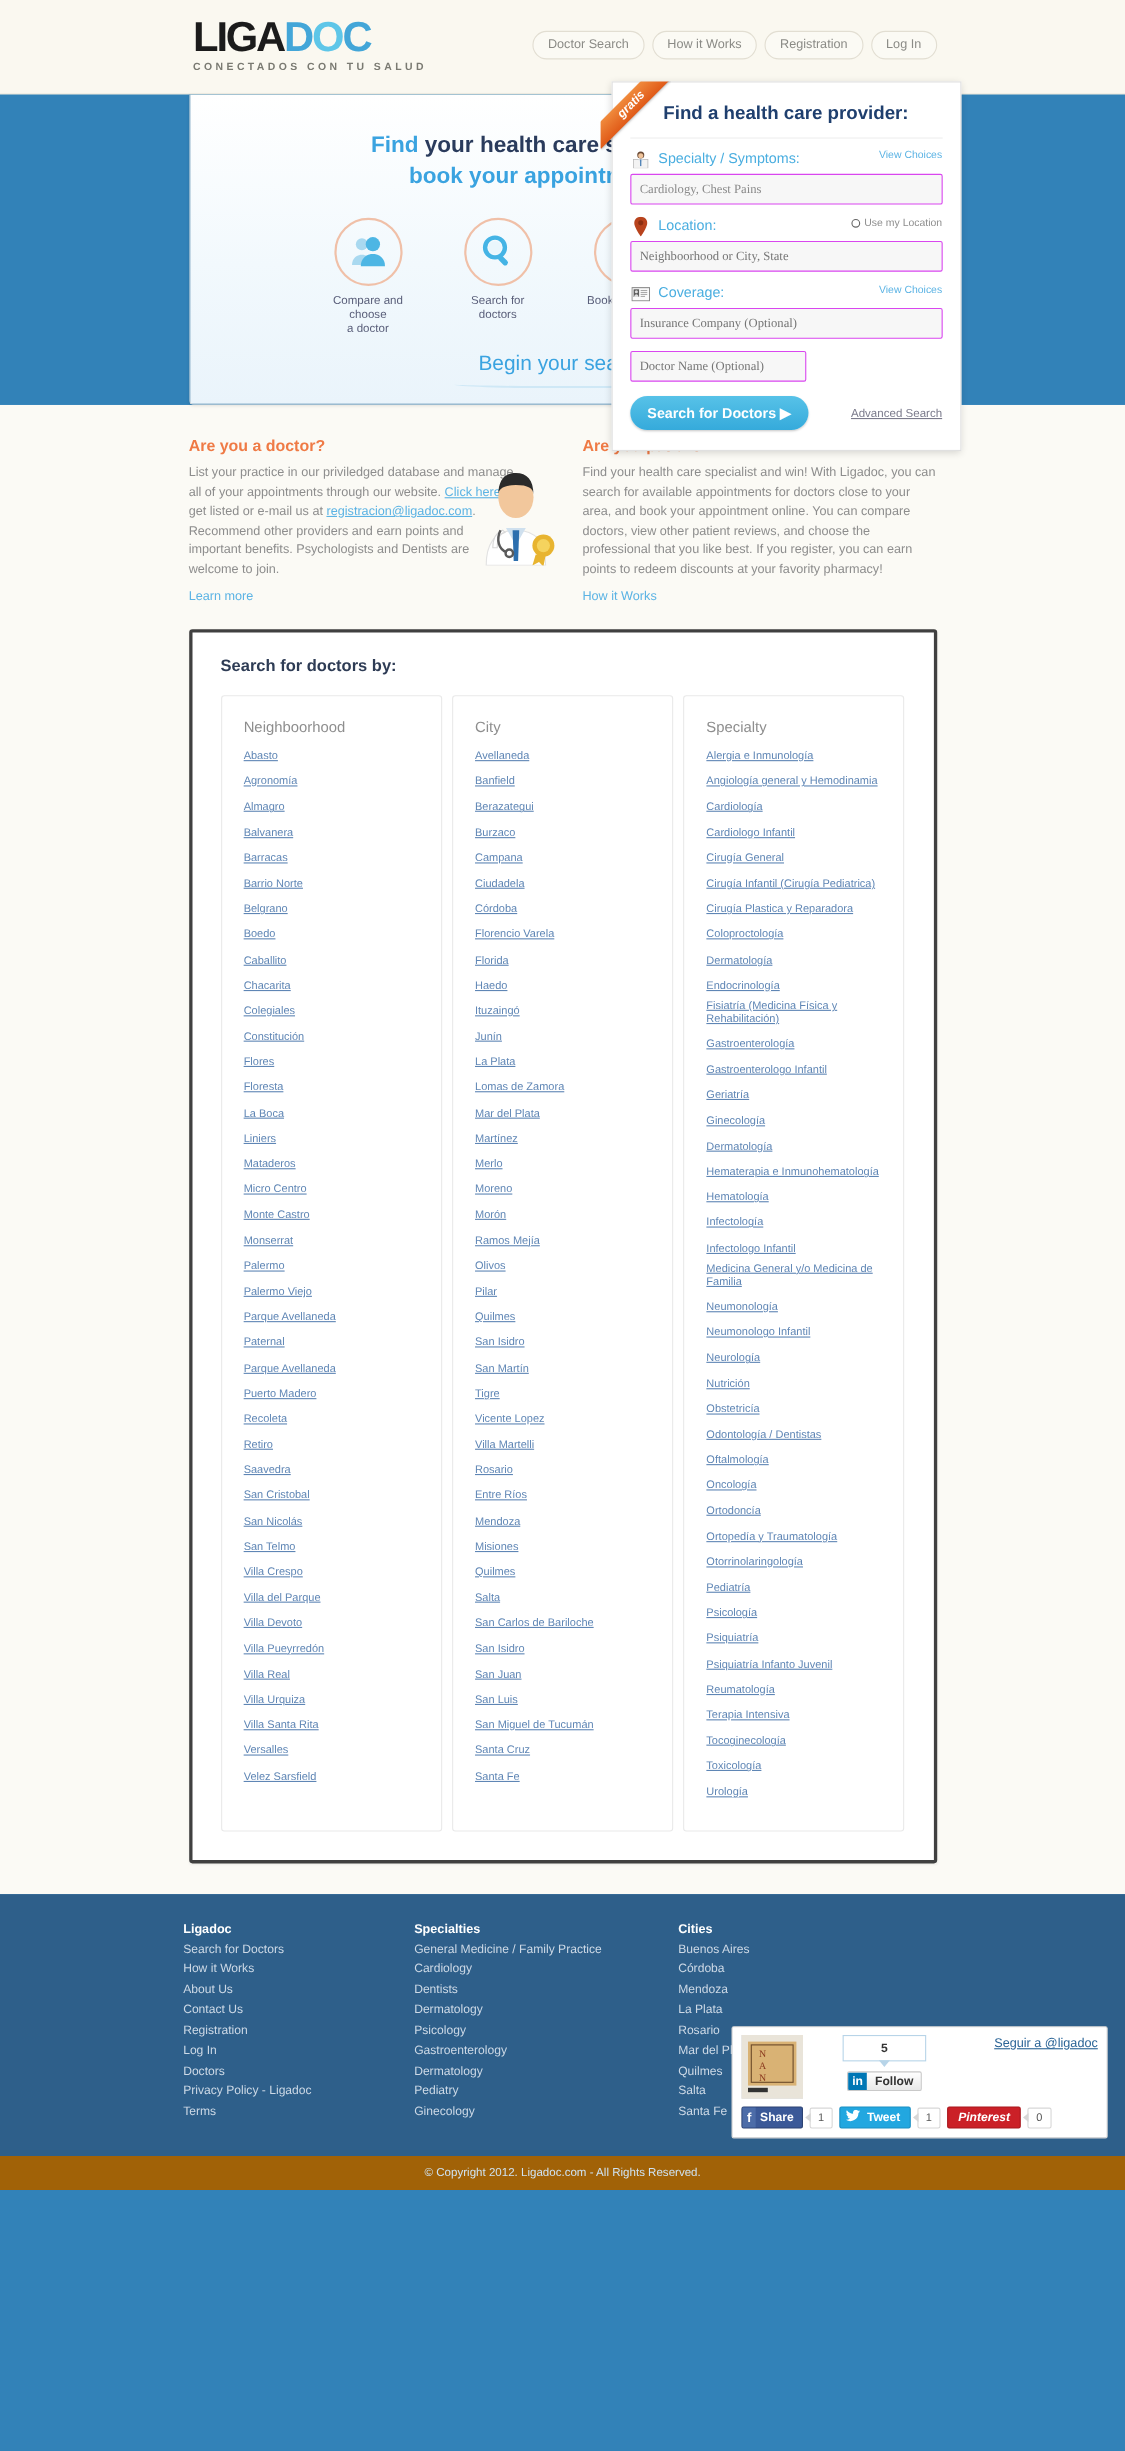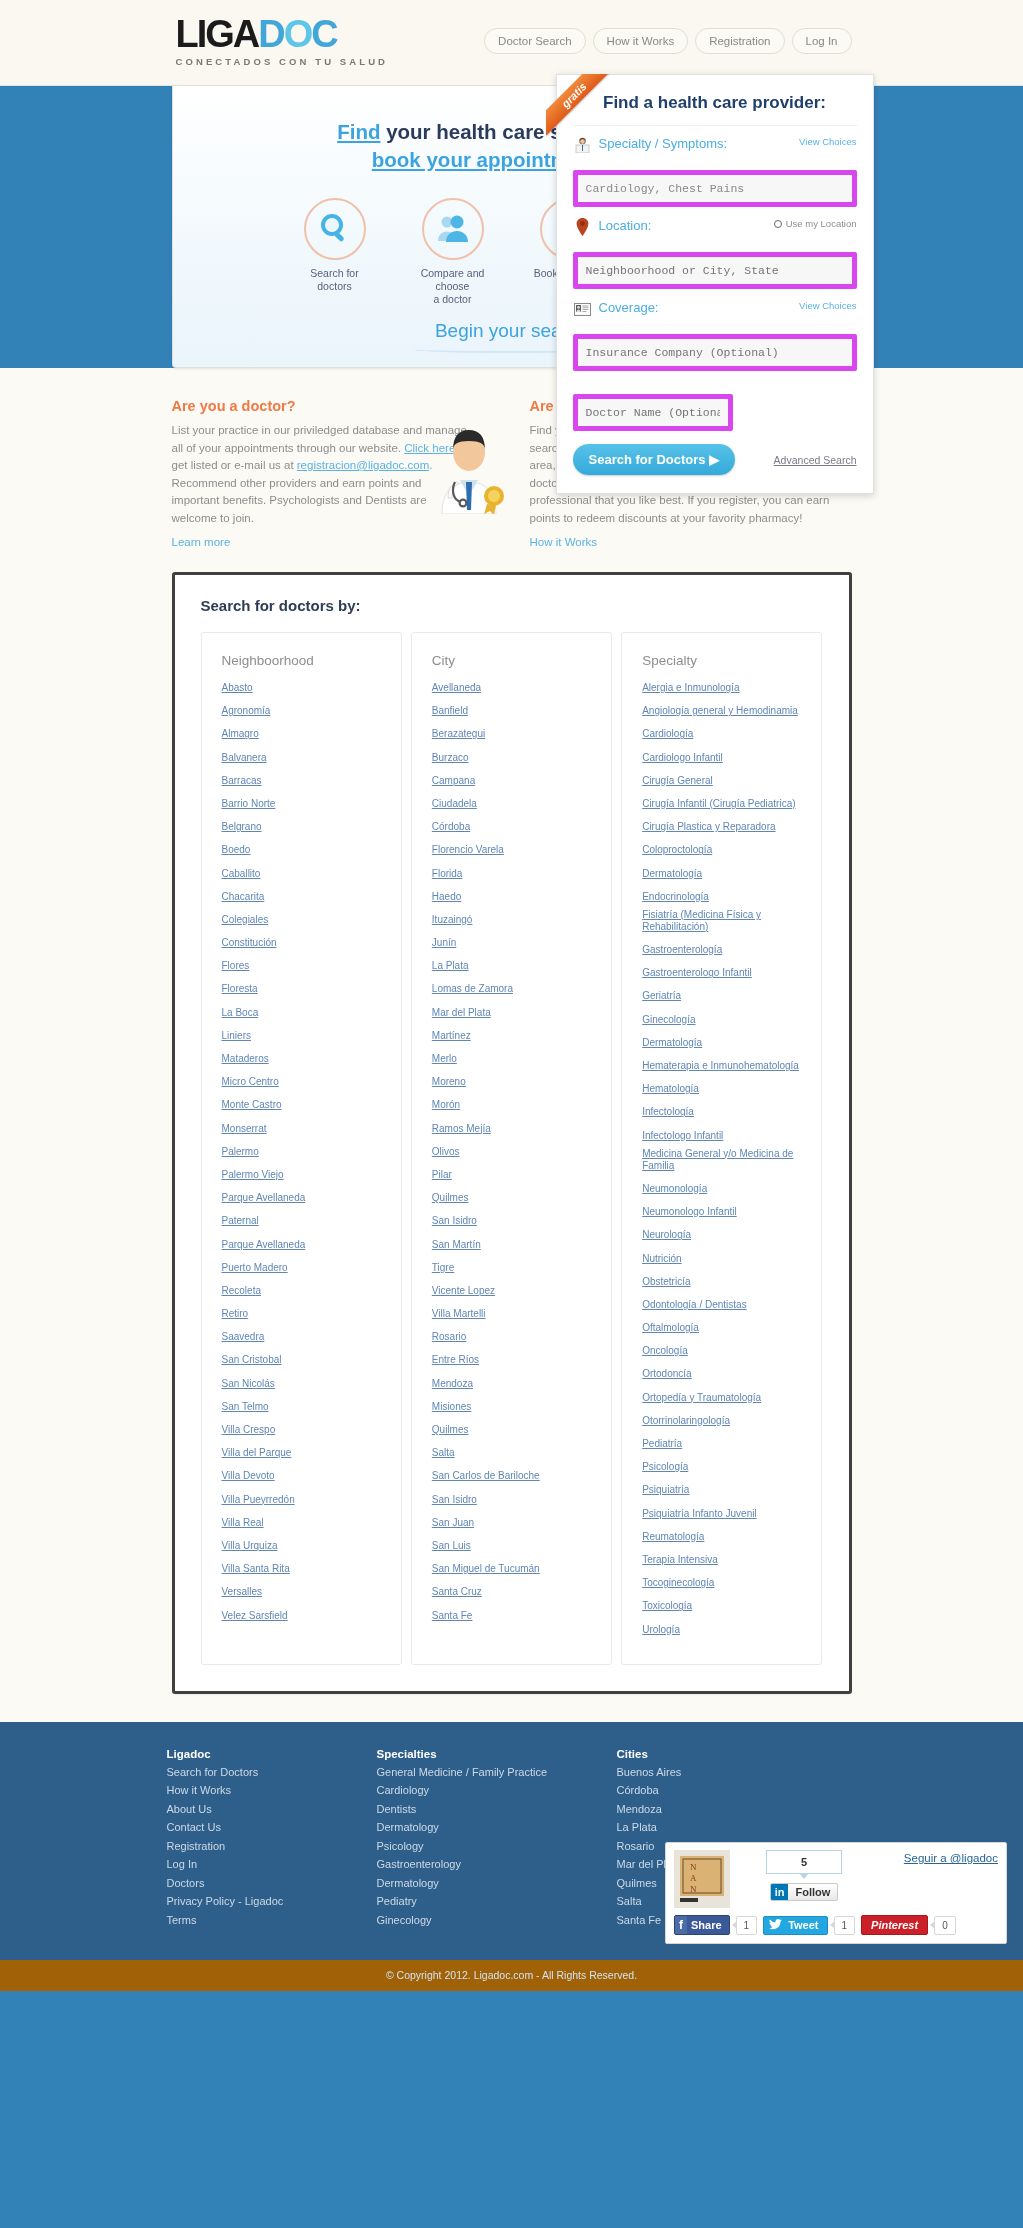--- a/index.html
+++ b/index.html
@@ -68,21 +68,21 @@
     box-shadow: 0 1px 3px rgba(0,0,0,.1);
   }
   .hero-head {
     text-align: center;
     padding-top: 32px;
     font-size: 20.5px;
     line-height: 28px;
     font-weight: 700;
     color: #2a3b5c;
   }
-  .hero-head .hl { color: #3aa3e0; text-decoration: underline; }
+  .hero-head .hl { color: #3aa3e0; }
   .icons-row {
     display: flex; justify-content: center; gap: 22px;
     margin-top: 24px;
   }
   .icon-col { width: 96px; text-align: center; }
   .icon-circle {
     width: 62px; height: 62px; margin: 0 auto;
     border: 2px solid #f0c0a8; border-radius: 50%;
     display: flex; align-items: center; justify-content: center;
     background: transparent;
@@ -133,25 +133,24 @@
   .sc-ico { width: 20px; height: 18px; margin-right: 6px; display:flex; align-items:center; justify-content:center; }
   .sc-label { font-size: 13px; color: #4aaee0; flex: 1; }
   .sc-link { font-size: 9.5px; color: #5bb3e4; text-decoration: none; cursor: pointer; }
   .sc-radio-wrap { display: flex; align-items: center; gap: 4px; }
   .sc-radio {
     width: 8px; height: 8px; border-radius: 50%;
     border: 1.5px solid #666; background: #fff; display:inline-block;
   }
   .sc-radio-lbl { font-size: 9.5px; color: #8e8e8e; }
   .sc-input {
-    width: 100%; background: #f7f7f7; border: 5px solid #d946ef;
+    width: 100%; background: #f7f7f7; border: 1px solid #d946ef;
     font-size: 11.5px; color: #8a8a8a; padding: 7px 8px;
-    margin-bottom: 11px; font-family: Liberation Mono, monospace;
+    margin-bottom: 11px; font-family: Liberation Serif, serif;
     border-radius: 2px;
-    margin-top: 12px;
   }
   .sc-input.short { width: 160px; }
   .sc-actions { display: flex; align-items: center; justify-content: space-between; margin-top: 2px; }
   .sc-btn {
     background: linear-gradient(180deg,#57c2e8,#35aadb);
     color: #fff; border: none; border-radius: 16px;
     font-size: 13px; font-weight: 700; padding: 8px 16px;
     cursor: pointer; box-shadow: 0 1px 2px rgba(0,0,0,.2);
   }
   .sc-adv { font-size: 10.5px; color: #7b7b8c; text-decoration: underline; cursor: pointer; }
@@ -275,41 +274,41 @@
   <div class="page">
     <div class="hero">
       <div class="hero-head">
         <div><span class="hl">Find</span><span> your health care specialist and</span></div>
         <div><span class="hl">book your appointment</span><span> now.</span></div>
       </div>
 
       <div class="icons-row">
         <div class="icon-col">
           <div class="icon-circle">
-            <svg width="34" height="34" viewBox="0 0 34 34">
-                <circle cx="14" cy="13" r="9" fill="none" stroke="#45b4e5" stroke-width="4"></circle>
-                <circle cx="14" cy="13" r="6" fill="#eaf6fc"></circle>
-                <rect x="19" y="19" width="11" height="5" rx="2.4" fill="#45b4e5" transform="rotate(45 19 19)"></rect>
-              </svg>
-          </div>
-          <div class="icon-cap" style="white-space:pre-line">Search for
-doctors</div>
-        </div>
-        <div class="icon-col">
-          <div class="icon-circle">
             <svg width="36" height="32" viewBox="0 0 36 32">
                 <circle cx="12" cy="9" r="5.5" fill="#a9d9f0"></circle>
                 <path d="M3 28c0-6 4-9.5 9-9.5s9 3.5 9 9.5z" fill="#a9d9f0"></path>
                 <circle cx="22" cy="9" r="6.5" fill="#4db6e4"></circle>
                 <path d="M11 29c0-7 5-11 11-11s11 4 11 11z" fill="#4db6e4"></path>
               </svg>
           </div>
           <div class="icon-cap" style="white-space:pre-line">Compare and
 choose
 a doctor</div>
+        </div>
+        <div class="icon-col">
+          <div class="icon-circle">
+            <svg width="34" height="34" viewBox="0 0 34 34">
+                <circle cx="14" cy="13" r="9" fill="none" stroke="#45b4e5" stroke-width="4"></circle>
+                <circle cx="14" cy="13" r="6" fill="#eaf6fc"></circle>
+                <rect x="19" y="19" width="11" height="5" rx="2.4" fill="#45b4e5" transform="rotate(45 19 19)"></rect>
+              </svg>
+          </div>
+          <div class="icon-cap" style="white-space:pre-line">Search for
+doctors</div>
         </div>
         <div class="icon-col">
           <div class="icon-circle">
             <svg width="34" height="32" viewBox="0 0 34 32">
                 <rect x="3" y="4" width="26" height="23" rx="2" fill="#4db6e4"></rect>
                 <rect x="5" y="9" width="22" height="16" fill="#d8eefa"></rect>
                 <g fill="#4db6e4">
                   <rect x="7" y="11" width="3" height="3"></rect>
                   <rect x="11.5" y="11" width="3" height="3"></rect>
                   <rect x="16" y="11" width="3" height="3"></rect>

